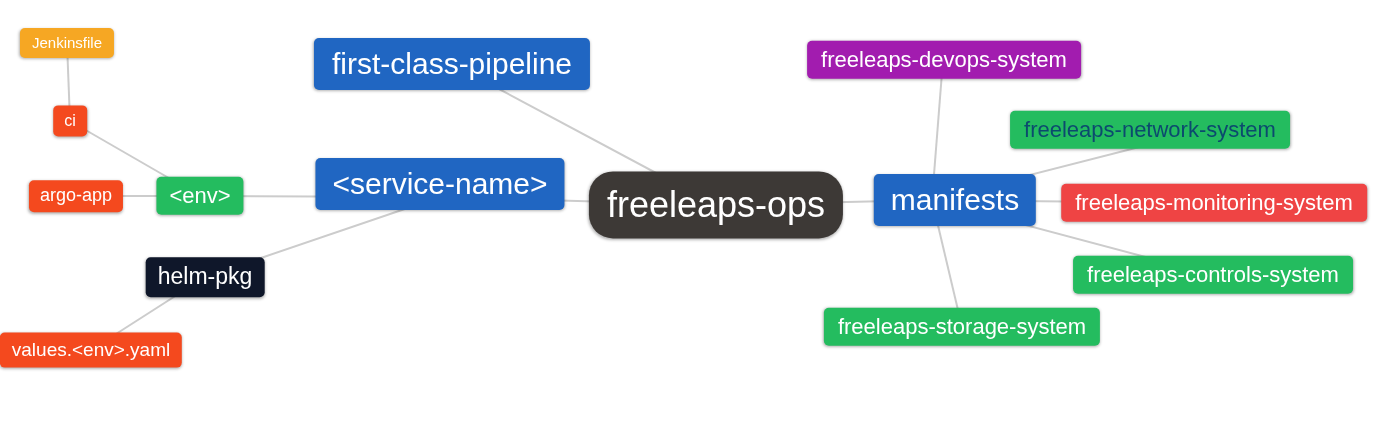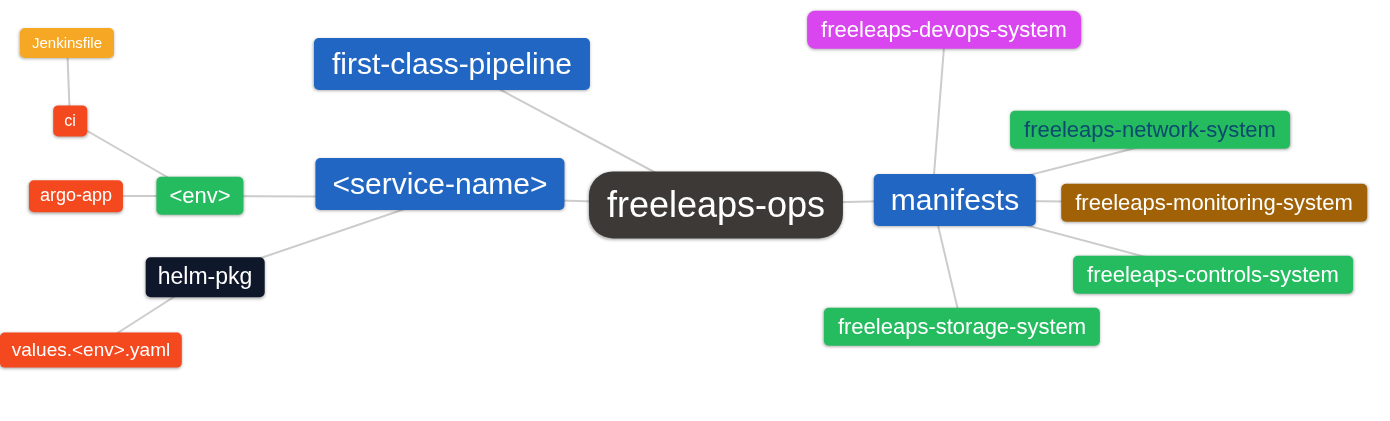--- a/index.html
+++ b/index.html
@@ -74,19 +74,19 @@
   <div class="node n-jenkinsfile" style="left: 67px; top: 43px; background: rgb(246, 167, 35); color: rgb(255, 255, 255);">Jenkinsfile</div>
   <div class="node n-ci" style="left: 70px; top: 121px; background: rgb(244, 73, 30); color: rgb(255, 255, 255);">ci</div>
   <div class="node n-argo-app" style="left: 76px; top: 196px; background: rgb(244, 73, 30); color: rgb(255, 255, 255);">argo-app</div>
   <div class="node n-env" style="left: 200px; top: 196px; background: rgb(36, 188, 95); color: rgb(255, 255, 255);">&lt;env&gt;</div>
   <div class="node n-helm-pkg" style="left: 205px; top: 277px; background: #0f172a; color: rgb(255, 255, 255);">helm-pkg</div>
   <div class="node n-values" style="left: 91px; top: 350px; background: rgb(244, 73, 30); color: rgb(255, 255, 255);">values.&lt;env&gt;.yaml</div>
   <div class="node n-fcp" style="left: 452px; top: 64px; background: rgb(32, 102, 194); color: rgb(255, 255, 255);">first-class-pipeline</div>
   <div class="node n-service" style="left: 440px; top: 184px; background: rgb(32, 102, 194); color: rgb(255, 255, 255);">&lt;service-name&gt;</div>
   <div class="node n-ops" style="left: 716px; top: 205px; background: rgb(61, 57, 54); color: rgb(255, 255, 255);">freeleaps-ops</div>
   <div class="node n-manifests" style="left: 932px; top: 200px; background: rgb(32, 102, 194); color: rgb(255, 255, 255); margin-left: 23px;">manifests</div>
-  <div class="node n-system" style="left: 944px; top: 30px; background: #d946ef; color: rgb(255, 255, 255); border-radius: 8px;">freeleaps-devops-system</div>
+  <div class="node n-system" style="left: 944px; top: 60px; background: #a21caf; color: rgb(255, 255, 255);">freeleaps-devops-system</div>
   <div class="node n-system" style="left: 1150px; top: 130px; background: rgb(36, 188, 95); color: #0c4a6e;">freeleaps-network-system</div>
-  <div class="node n-system" style="left: 1214px; top: 203px; background: #a16207; color: rgb(255, 255, 255);">freeleaps-monitoring-system</div>
+  <div class="node n-system" style="left: 1214px; top: 203px; background: #ef4444; color: rgb(255, 255, 255);">freeleaps-monitoring-system</div>
   <div class="node n-system" style="left: 962px; top: 327px; background: rgb(36, 188, 95); color: rgb(255, 255, 255);">freeleaps-storage-system</div>
   <div class="node n-system" style="left: 1213px; top: 275px; background: rgb(36, 188, 95); color: rgb(255, 255, 255);">freeleaps-controls-system</div>
 
 </div>
 
 </body></html>

